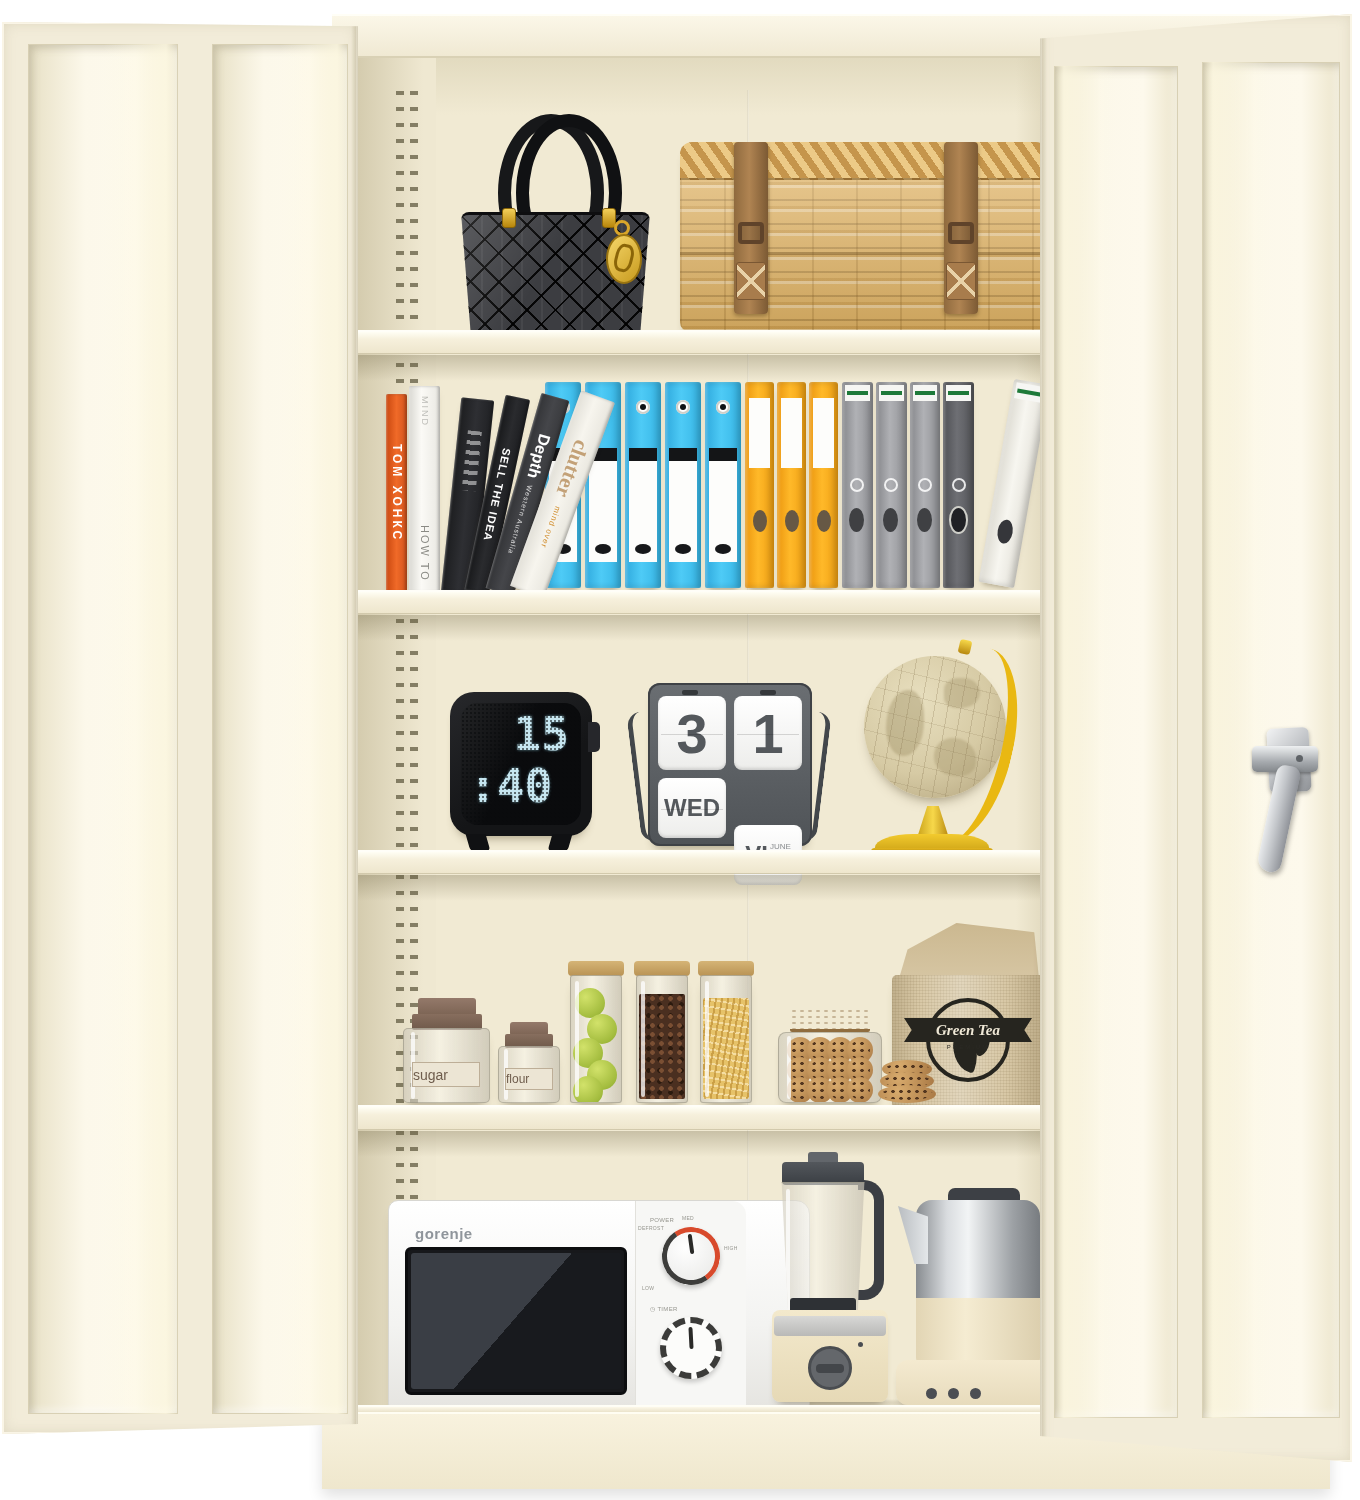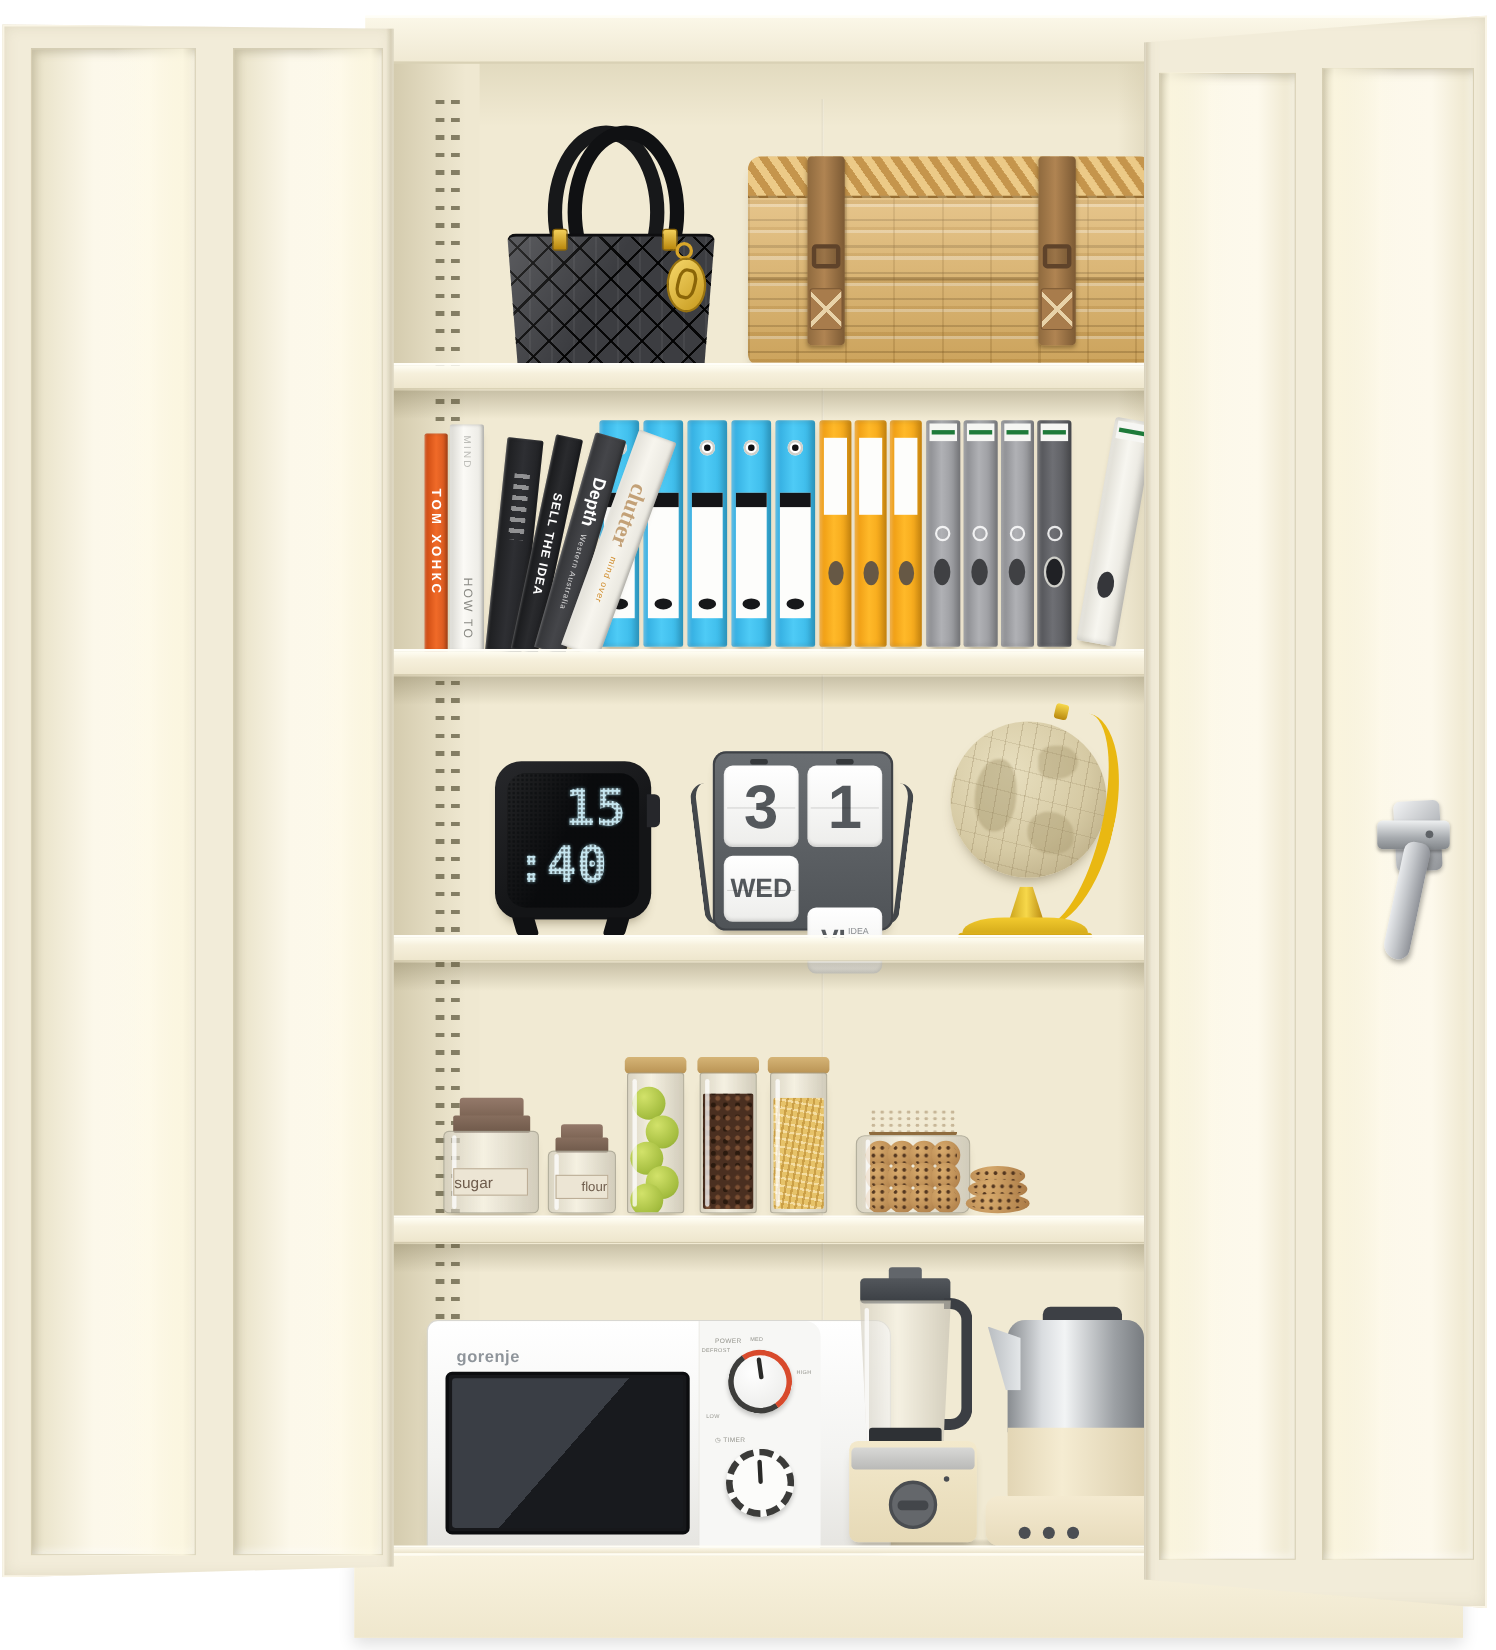--- a/index.html
+++ b/index.html
@@ -233,21 +233,21 @@
           <span>3</span>
         </div>
       <div class="cal-tile" style="left:86px;top:13px;width:68px;height:74px;font-size:56px;">
           <span>1</span>
         </div>
       <div class="cal-tile" style="left:10px;top:95px;width:68px;height:60px;font-size:24px;">
           <span>WED</span>
         </div>
       <div class="cal-tile" style="left:86px;top:95px;width:68px;height:60px;font-size:24px;margin-top:47px;">
         <span>VI</span>
-        <span style="font-size:8px;font-weight:normal;color:#8a8d90;margin:-18px 0 0 2px;">IDEA</span>
+        <span style="font-size:8px;font-weight:normal;color:#8a8d90;margin:-18px 0 0 2px;">JUNE</span>
       </div>
     </div>
 
     <div class="abs" style="left:505px;top:618px;width:160px;height:216px;">
       <div class="abs" style="left:7px;top:18px;width:142px;height:142px;border-radius:50%;overflow:hidden;background:radial-gradient(circle at 38% 32%,#e8dfbf,#d6caa4 55%,#b3a47d 96%);box-shadow:0 8px 12px -6px rgba(85,72,40,.5);">
         <div class="abs" style="left:22px;top:34px;width:38px;height:66px;background:#a3946a;opacity:.45;border-radius:60% 40% 55% 45%;filter:blur(1px);"></div>
         <div class="abs" style="left:80px;top:22px;width:36px;height:30px;background:#a3946a;opacity:.4;border-radius:45% 55% 60% 40%;filter:blur(1px);"></div>
         <div class="abs" style="left:70px;top:82px;width:42px;height:38px;background:#a3946a;opacity:.4;border-radius:50% 60% 40% 55%;filter:blur(1px);"></div>
         <div class="abs" style="inset:0;background:repeating-linear-gradient(100deg,rgba(140,122,85,.28) 0 1px,rgba(0,0,0,0) 1px 13px),repeating-linear-gradient(14deg,rgba(140,122,85,.18) 0 1px,rgba(0,0,0,0) 1px 22px);border-radius:50%;"></div>
       </div>
@@ -266,21 +266,21 @@
       <div class="abs" style="left:9px;top:16px;width:70px;height:16px;background:linear-gradient(180deg,#876e5e,#6f594a);border-radius:2px;"></div>
       <div class="abs glass cshadow" style="left:0;top:30px;width:87px;height:75px;border-radius:5px;"></div>
       <div class="abs" style="left:9px;top:64px;width:68px;height:25px;background:#ece5d4;border:1px solid #bdae97;display:flex;align-items:center;">
         <span style="font-size:14px;color:#6f5d4d;">sugar</span>
       </div>
     </div>
     <div class="abs" style="left:146px;top:1002px;width:62px;height:81px;">
       <div class="abs" style="left:12px;top:0;width:38px;height:14px;background:linear-gradient(180deg,#94796a,#7b6353);border-radius:3px;"></div>
       <div class="abs" style="left:7px;top:12px;width:48px;height:14px;background:linear-gradient(180deg,#876e5e,#6f594a);border-radius:2px;"></div>
       <div class="abs glass cshadow" style="left:0;top:24px;width:62px;height:57px;border-radius:5px;"></div>
-      <div class="abs" style="left:7px;top:46px;width:48px;height:22px;background:#ece5d4;border:1px solid #bdae97;display:flex;align-items:center;justify-content:flex-end;">
+      <div class="abs" style="left:7px;top:46px;width:48px;height:22px;background:#ece5d4;border:1px solid #bdae97;display:flex;align-items:center;justify-content:flex-start;">
         <span style="font-size:12px;color:#6f5d4d;">flour</span>
       </div>
     </div>
 
     <div class="abs" style="left:218px;top:941px;width:52px;height:142px;">
       <div class="abs" style="left:-2px;top:0;width:56px;height:15px;background:linear-gradient(180deg,#d5b476,#b99354);border-radius:4px;"></div>
       <div class="abs glass cshadow" style="left:0;top:14px;width:52px;height:128px;border-radius:3px;overflow:hidden;">
         <div style="position:absolute;left:4px;top:12px;width:30px;height:30px;border-radius:50%;background:radial-gradient(circle at 35% 30%,#d2e26a,#a3bc3e 70%,#7fa02e);"></div>
         <div style="position:absolute;left:16px;top:38px;width:30px;height:30px;border-radius:50%;background:radial-gradient(circle at 35% 30%,#d2e26a,#a3bc3e 70%,#7fa02e);"></div>
         <div style="position:absolute;left:2px;top:62px;width:30px;height:30px;border-radius:50%;background:radial-gradient(circle at 35% 30%,#d2e26a,#a3bc3e 70%,#7fa02e);"></div>
@@ -294,20 +294,36 @@
         <div style="position:absolute;left:2px;right:2px;top:18px;bottom:3px;background-color:#4a2f20;background-image:radial-gradient(#7a4f33 2px,rgba(0,0,0,0) 2.6px),radial-gradient(#2b1a0e 2px,rgba(0,0,0,0) 2.6px);background-size:9px 9px,11px 11px;background-position:0 0,4px 5px;border-radius:2px;"></div>
       </div>
     </div>
     <div class="abs" style="left:348px;top:941px;width:52px;height:142px;">
       <div class="abs" style="left:-2px;top:0;width:56px;height:15px;background:linear-gradient(180deg,#d5b476,#b99354);border-radius:4px;"></div>
       <div class="abs glass cshadow" style="left:0;top:14px;width:52px;height:128px;border-radius:3px;overflow:hidden;">
         <div style="position:absolute;left:2px;right:2px;top:22px;bottom:3px;background-color:#e6c269;background-image:repeating-linear-gradient(100deg,rgba(180,130,40,.55) 0 2px,rgba(0,0,0,0) 2px 6px),repeating-linear-gradient(10deg,rgba(255,240,200,.6) 0 2px,rgba(0,0,0,0) 2px 7px);border-radius:2px;"></div>
       </div>
     </div>
 
+    <div class="abs" style="left:536px;top:903px;width:160px;height:185px;">
+      <div class="abs" style="left:8px;top:0;width:144px;height:66px;background:linear-gradient(180deg,#cbb890,#d8c8a6);clip-path:polygon(0 100%,8% 40%,42% 0,96% 14%,100% 100%);box-shadow:inset 0 -4px 6px rgba(90,75,45,.3);"></div>
+      <div class="abs cshadow" style="left:4px;top:52px;width:152px;height:133px;border-radius:5px;
+        background-color:#d8c8a6;
+        background-image:linear-gradient(90deg,rgba(120,100,60,.25),rgba(0,0,0,0) 18%,rgba(255,255,255,.25) 45%,rgba(0,0,0,0) 75%,rgba(120,100,60,.3)),
+          repeating-linear-gradient(0deg,rgba(120,100,60,.12) 0 1px,rgba(0,0,0,0) 1px 3px),
+          repeating-linear-gradient(90deg,rgba(120,100,60,.10) 0 1px,rgba(0,0,0,0) 1px 3px);"></div>
+      <div class="abs" style="left:38px;top:75px;width:84px;height:84px;border:4px solid #26251f;border-radius:50%;">
+        <div style="position:absolute;left:20px;top:28px;width:30px;height:40px;background:#26251f;border-radius:4px 100% 4px 100%;transform:rotate(18deg);"></div>
+        <div style="position:absolute;left:40px;top:18px;width:22px;height:34px;background:#26251f;border-radius:100% 4px 100% 4px;transform:rotate(-24deg);"></div>
+      </div>
+      <div class="abs" style="left:16px;top:95px;width:128px;height:24px;background:#26251f;clip-path:polygon(0 0,100% 0,94% 50%,100% 100%,0 100%,6% 50%);display:flex;align-items:center;justify-content:center;">
+        <span style="font-family:'Liberation Serif',serif;font-style:italic;font-weight:bold;font-size:15px;color:#efe8d6;">Green Tea</span>
+      </div>
+      <div class="abs" style="left:38px;top:121px;width:84px;text-align:center;font-size:6px;letter-spacing:2px;color:#2b2a25;">PREMIUM</div>
+    </div>
 
     <div class="abs" style="left:426px;top:988px;width:104px;height:95px;">
       <div class="abs" style="left:12px;top:0;width:80px;height:24px;border-radius:5px 5px 2px 2px;background:linear-gradient(180deg,#cfa76c,#b08850);background-image:radial-gradient(rgba(120,85,40,.35) 1.5px,rgba(0,0,0,0) 2px);background-size:8px 6px;border-bottom:3px solid #8f6c3e;"></div>
       <div class="abs glass cshadow" style="left:0;top:24px;width:104px;height:71px;border-radius:8px;overflow:hidden;">
         <div style="position:absolute;left:3px;right:3px;top:10px;bottom:2px;display:flex;flex-wrap:wrap;align-content:flex-end;justify-content:center;">
           <span class="cookie"></span>
             <span class="cookie"></span>
             <span class="cookie"></span>
             <span class="cookie"></span>
           <span class="cookie"></span>

